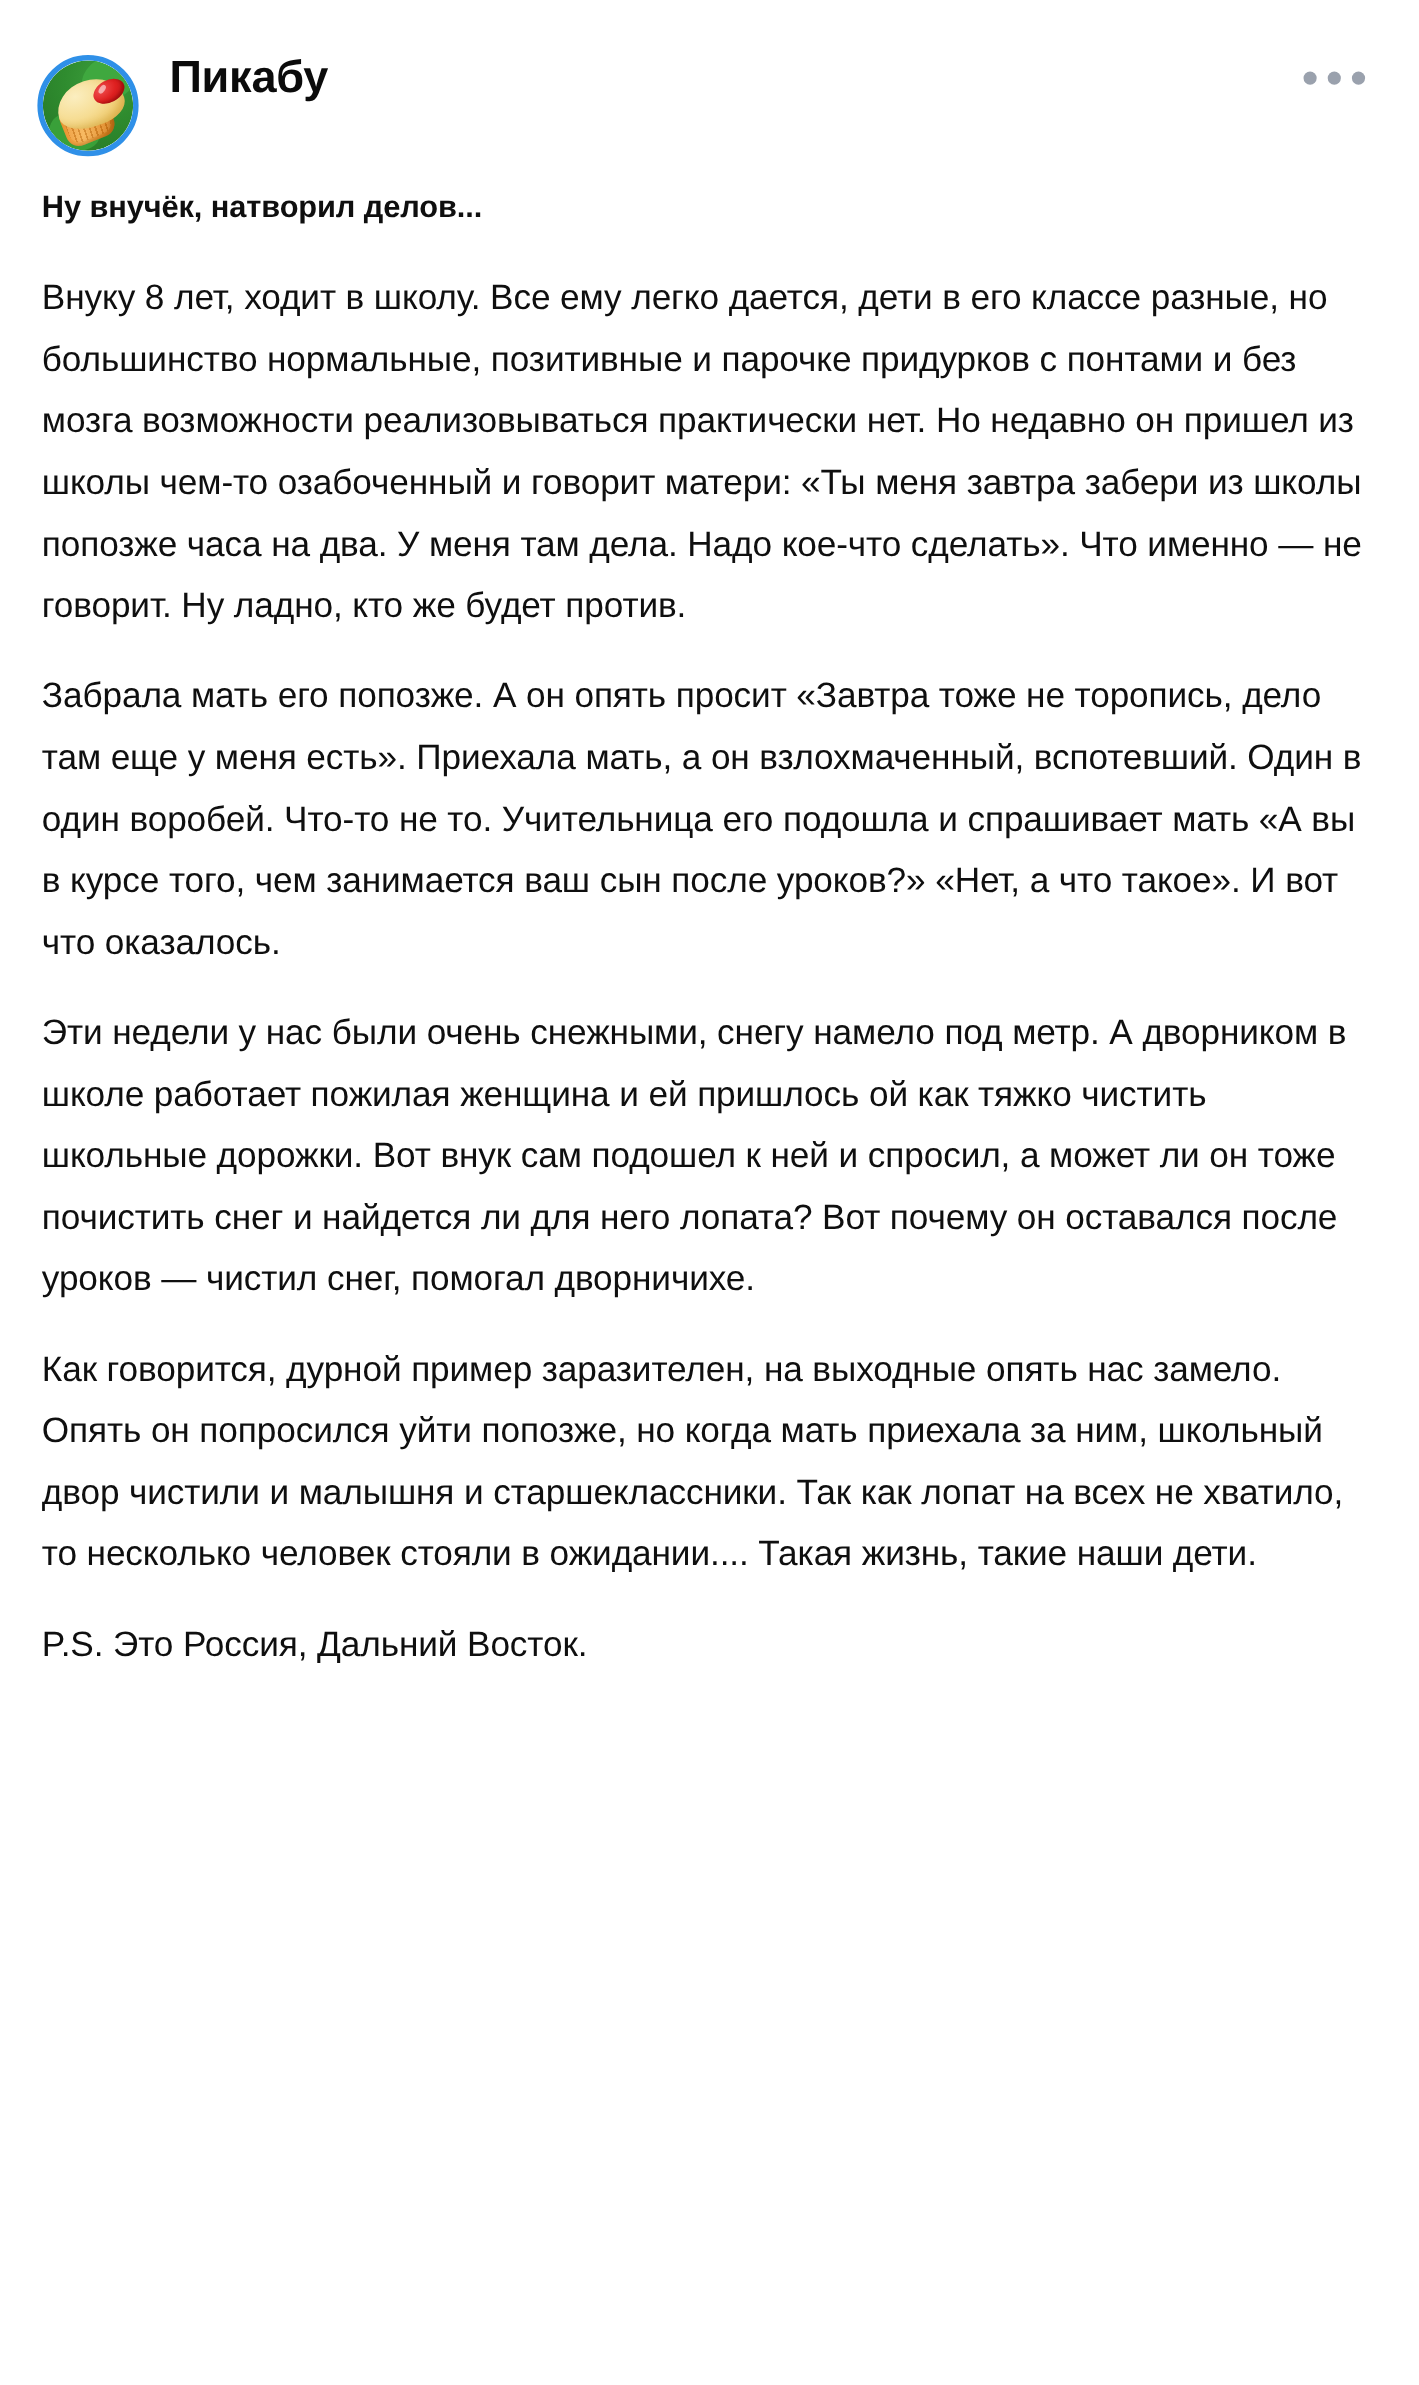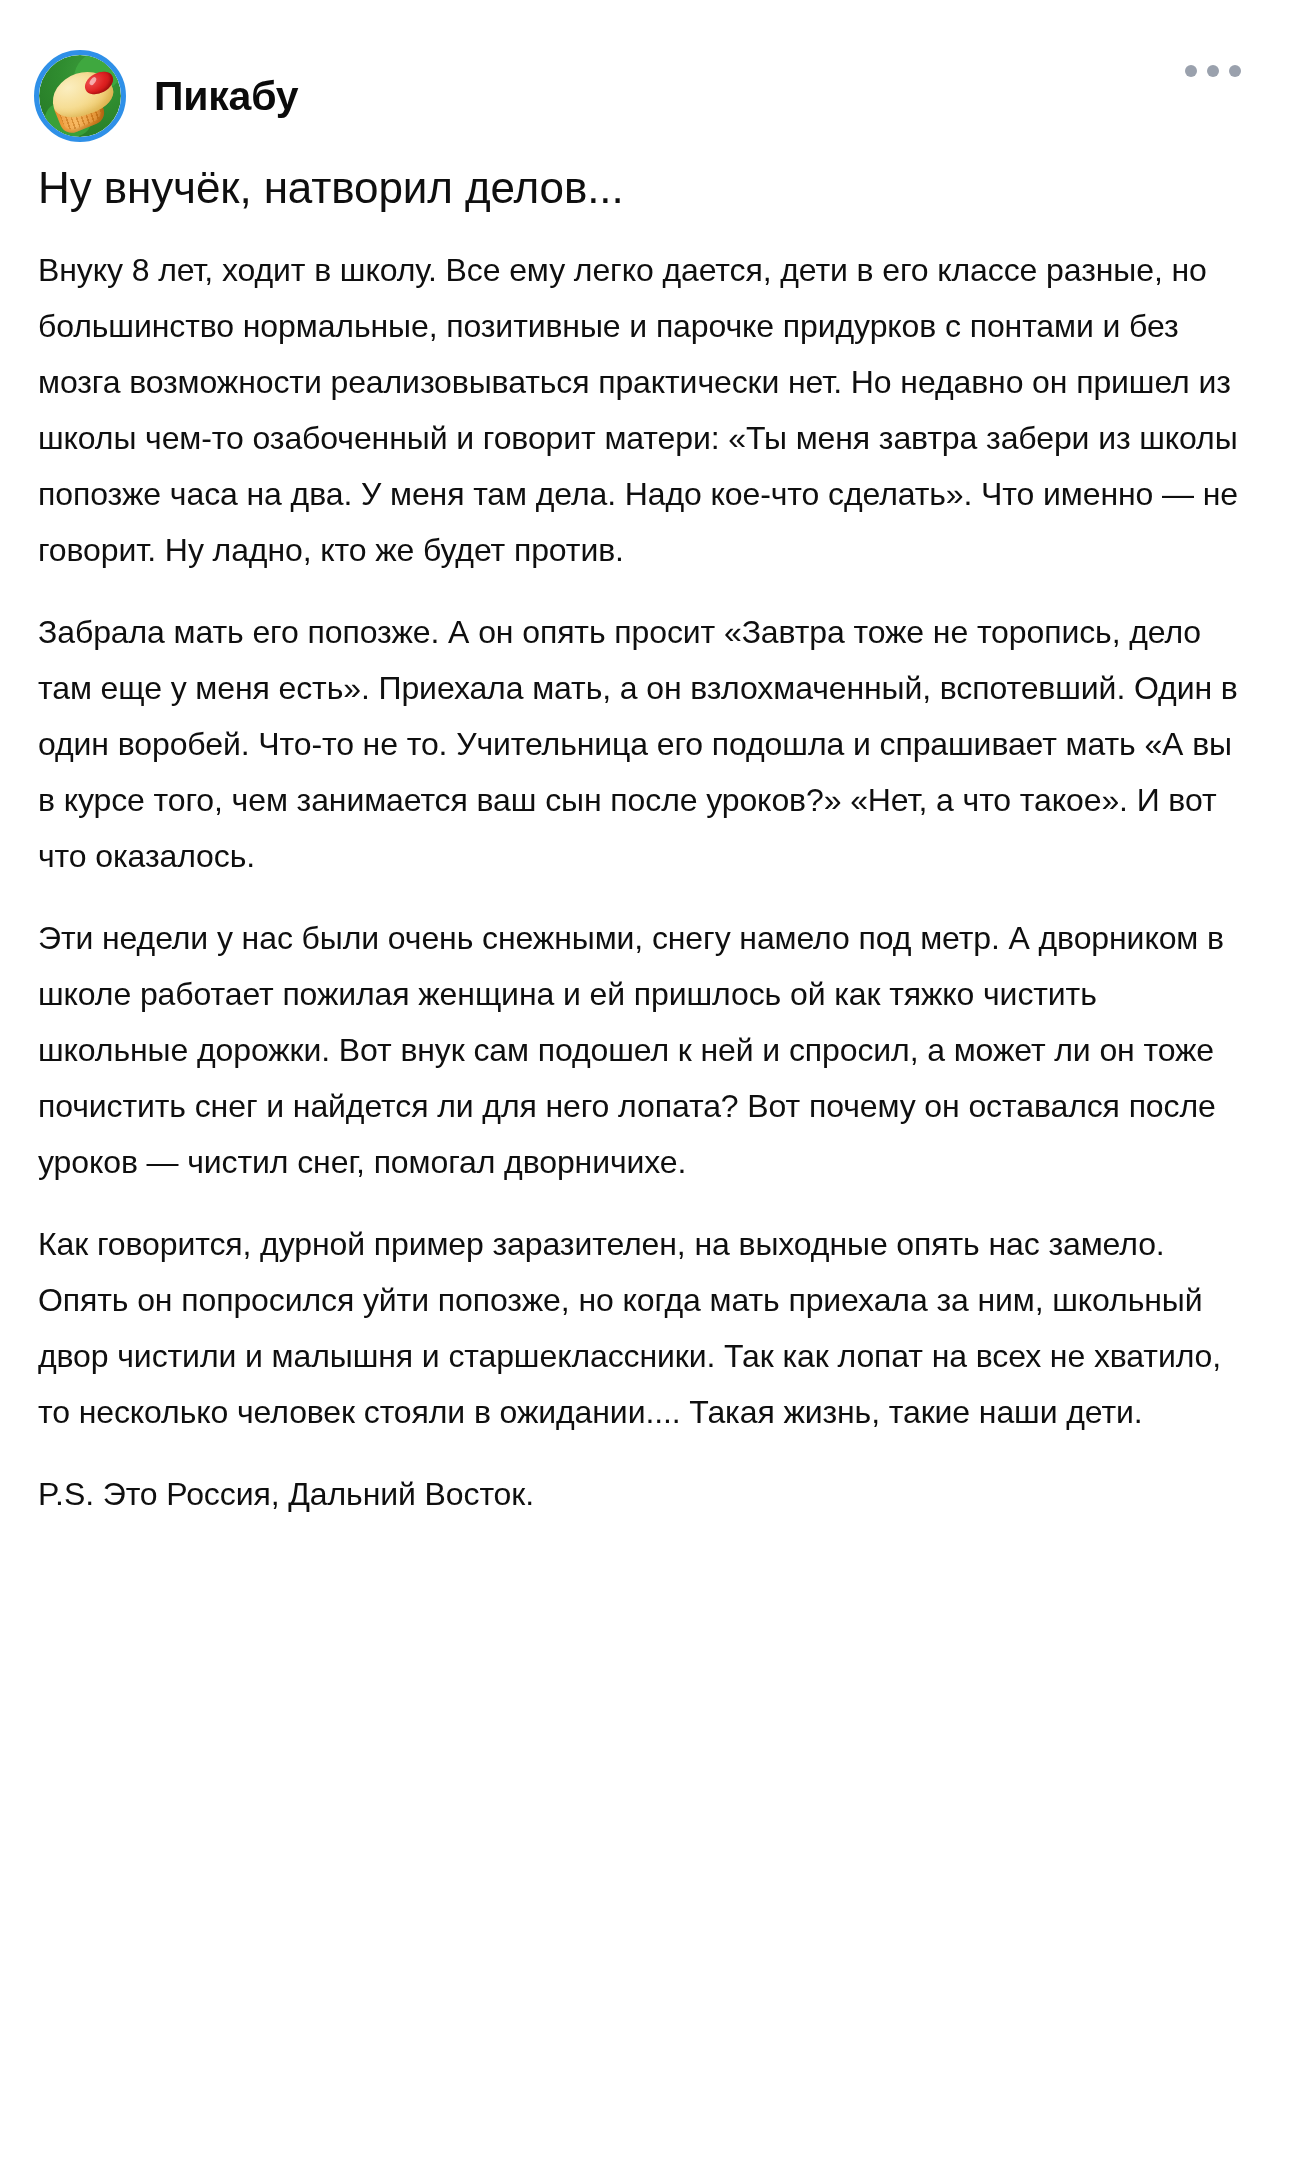--- a/index.html
+++ b/index.html
@@ -12,21 +12,20 @@
     height: 2168px;
     font-family: "Liberation Sans", "DejaVu Sans", sans-serif;
     color: #0f0f0f;
     overflow: hidden;
     position: relative;
   }
 
   
   .post-header {
     display: flex;
-    align-items: center;
     padding: 50px 0 0 34px;
     height: 92px;
     box-sizing: content-box;
     position: relative;
   }
 
   .avatar {
     width: 92px;
     height: 92px;
     border-radius: 50%;
@@ -145,23 +144,23 @@
     border-radius: 50%;
     background: #9aa1ad;
     display: block;
   }
 
   
   .post-body {
     padding: 0 38px 0 38px;
   }
   .post-title {
-    font-size: 44px;
+    font-size: 28px;
     line-height: 56px;
-    font-weight: 400;
+    font-weight: 700;
     color: #0f0f0f;
     margin: 18px 0 0 0;
     letter-spacing: -0.1px;
   }
   .post-paragraph {
     font-size: 32px;
     line-height: 56px;
     font-weight: 400;
     color: #0f0f0f;
     margin: 26px 0 0 0;

